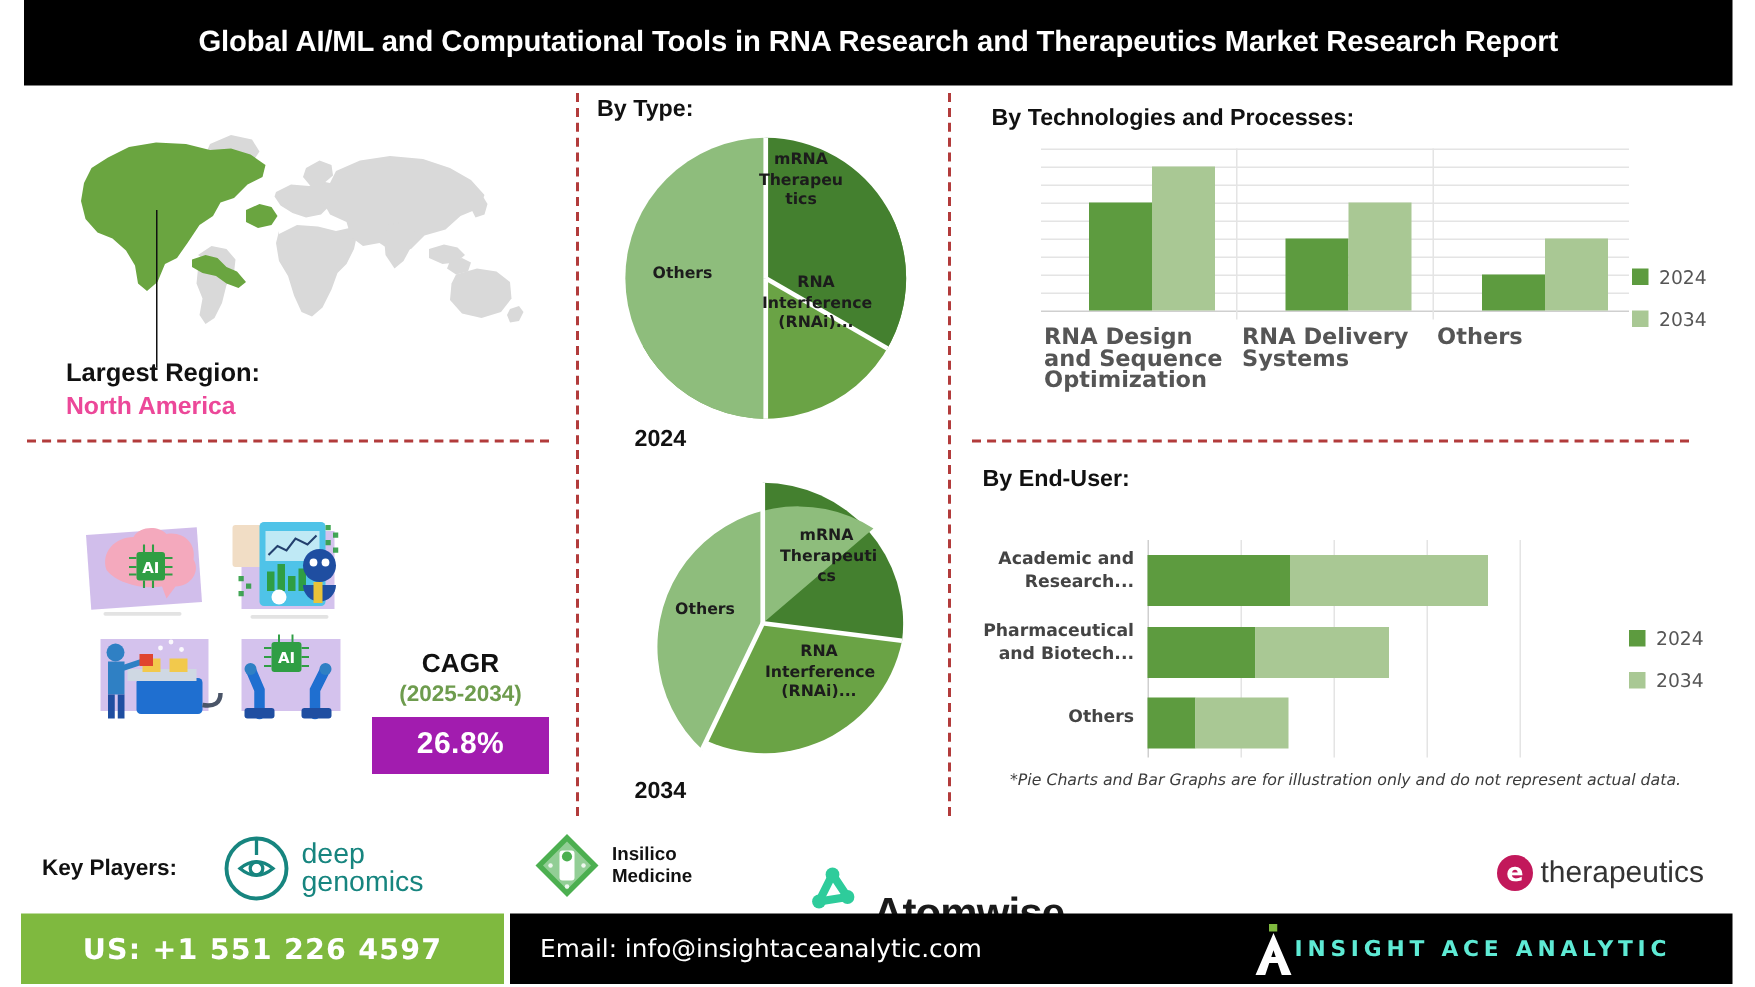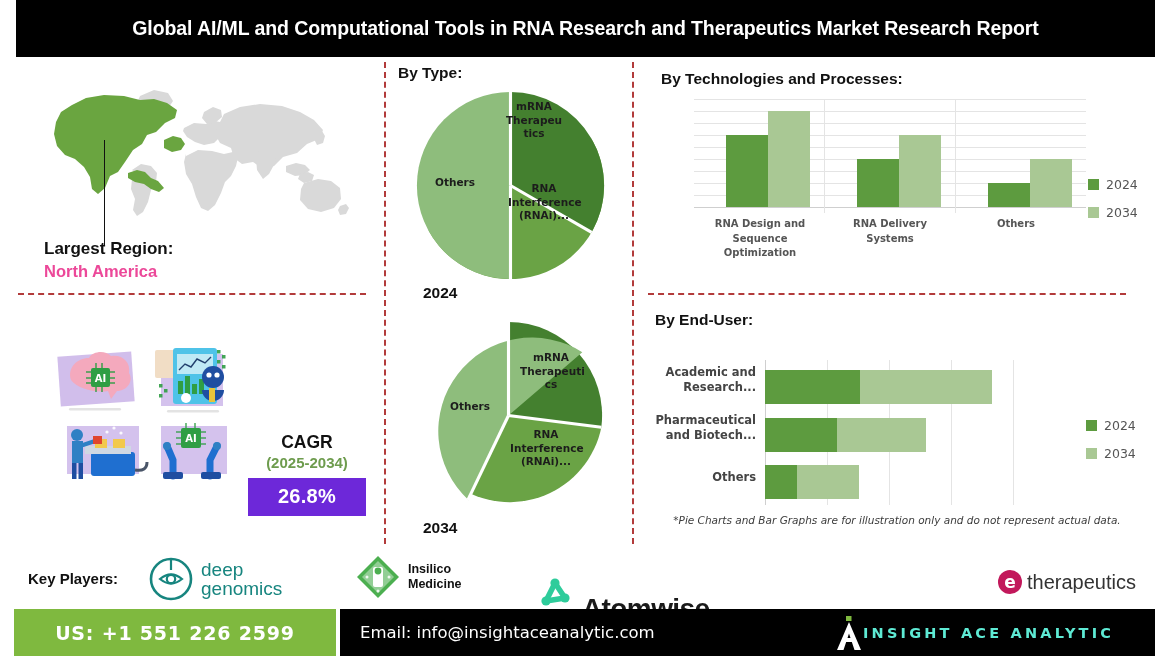--- a/index.html
+++ b/index.html
@@ -45,41 +45,41 @@
   .lr-value { font-size:16.5px; font-weight:bold; color:#ec4899; line-height:22px;}
 
   
   .illus { position:absolute; left:55px; top:340px; width:195px; height:165px; }
   .illus svg { width:100%; height:100%; display:block; }
 
   .cagr { position:absolute; left:248px; top:432px; width:118px; text-align:center; }
   .cagr-title { font-size:17.5px; font-weight:bold; color:#111; line-height:21px;}
   .cagr-years { font-size:15px; font-weight:bold; color:#6e9c4e; line-height:20px;}
   .cagr-box {
-    margin-top:5px; background:#6d28d9; color:#ffffff;
+    margin-top:5px; background:#a21caf; color:#ffffff;
     font-size:20px; font-weight:bold; padding:7px 0 8px; letter-spacing:0.3px;
   }
 
   
   .sec-title { font-size:15.5px; font-weight:bold; color:#111; }
   .pie { position:absolute; }
   .pie svg { display:block; }
   .pie-year { position:absolute; font-size:15.5px; font-weight:bold; color:#111; }
   .pie-lbl {
     position:absolute; font-size:10.5px; font-weight:bold; color:#1c1c1c;
     text-align:center; line-height:13.5px; font-family:"DejaVu Sans", sans-serif;
   }
 
   
   .chart-box { position:absolute; }
   .gridline { position:absolute; left:0; height:0; border-top:1px solid #e4e4e4; }
   .vgridline { position:absolute; top:0; width:0; border-left:1px solid #e4e4e4; }
   .bar { position:absolute; bottom:0; }
   .cat-lbl {
-    position:absolute; text-align:center; font-size:10px; color:#555;
+    position:absolute; text-align:left; font-size:15px; color:#555;
     line-height:14.5px; font-family:"DejaVu Sans", sans-serif; font-weight:600;
   }
   .legend { position:absolute; font-family:"DejaVu Sans", sans-serif; }
   .legend-row { display:flex; align-items:center; margin-bottom:13px; }
   .legend-swatch { width:11px; height:11px; margin-right:7px; }
   .legend-text { font-size:12.5px; color:#555; }
 
   .hbar-lbl {
     position:absolute; text-align:right; font-size:11.5px; color:#444;
     line-height:15px; font-family:"DejaVu Sans", sans-serif; font-weight:bold;
@@ -443,21 +443,21 @@
 
 
   <div class="logo" style="left:998px; top:570px;">
     <div style="width:24px; height:24px; border-radius:50%; background:#c2185b; color:#fff;
                 font-size:17px; font-weight:bold; display:flex; align-items:center; justify-content:center;
                 font-family:'DejaVu Sans', sans-serif; line-height:1;">e</div>
     <div style="margin-left:5px; font-size:20px; color:#333333;">therapeutics</div>
   </div>
 
   <div class="phone-bar">
-    <span>US: +1 551 226 2599</span>
+    <span>US: +1 551 226 4597</span>
   </div>
 
   <div class="black-bar">
     <span class="email-text">Email: info@insightaceanalytic.com</span>
     <div class="brand-wrap">
       <svg width="28" height="34" viewBox="0 0 28 34" xmlns="http://www.w3.org/2000/svg">
         <rect x="11" y="0" width="5.5" height="5" fill="#7fb93f"></rect>
         <path d="M14 6 L26 34 L19.5 34 L14 17.5 L8.5 34 L2 34 Z" fill="#ffffff"></path>
         <rect x="9" y="22" width="10" height="4" fill="#ffffff"></rect>
       </svg>

